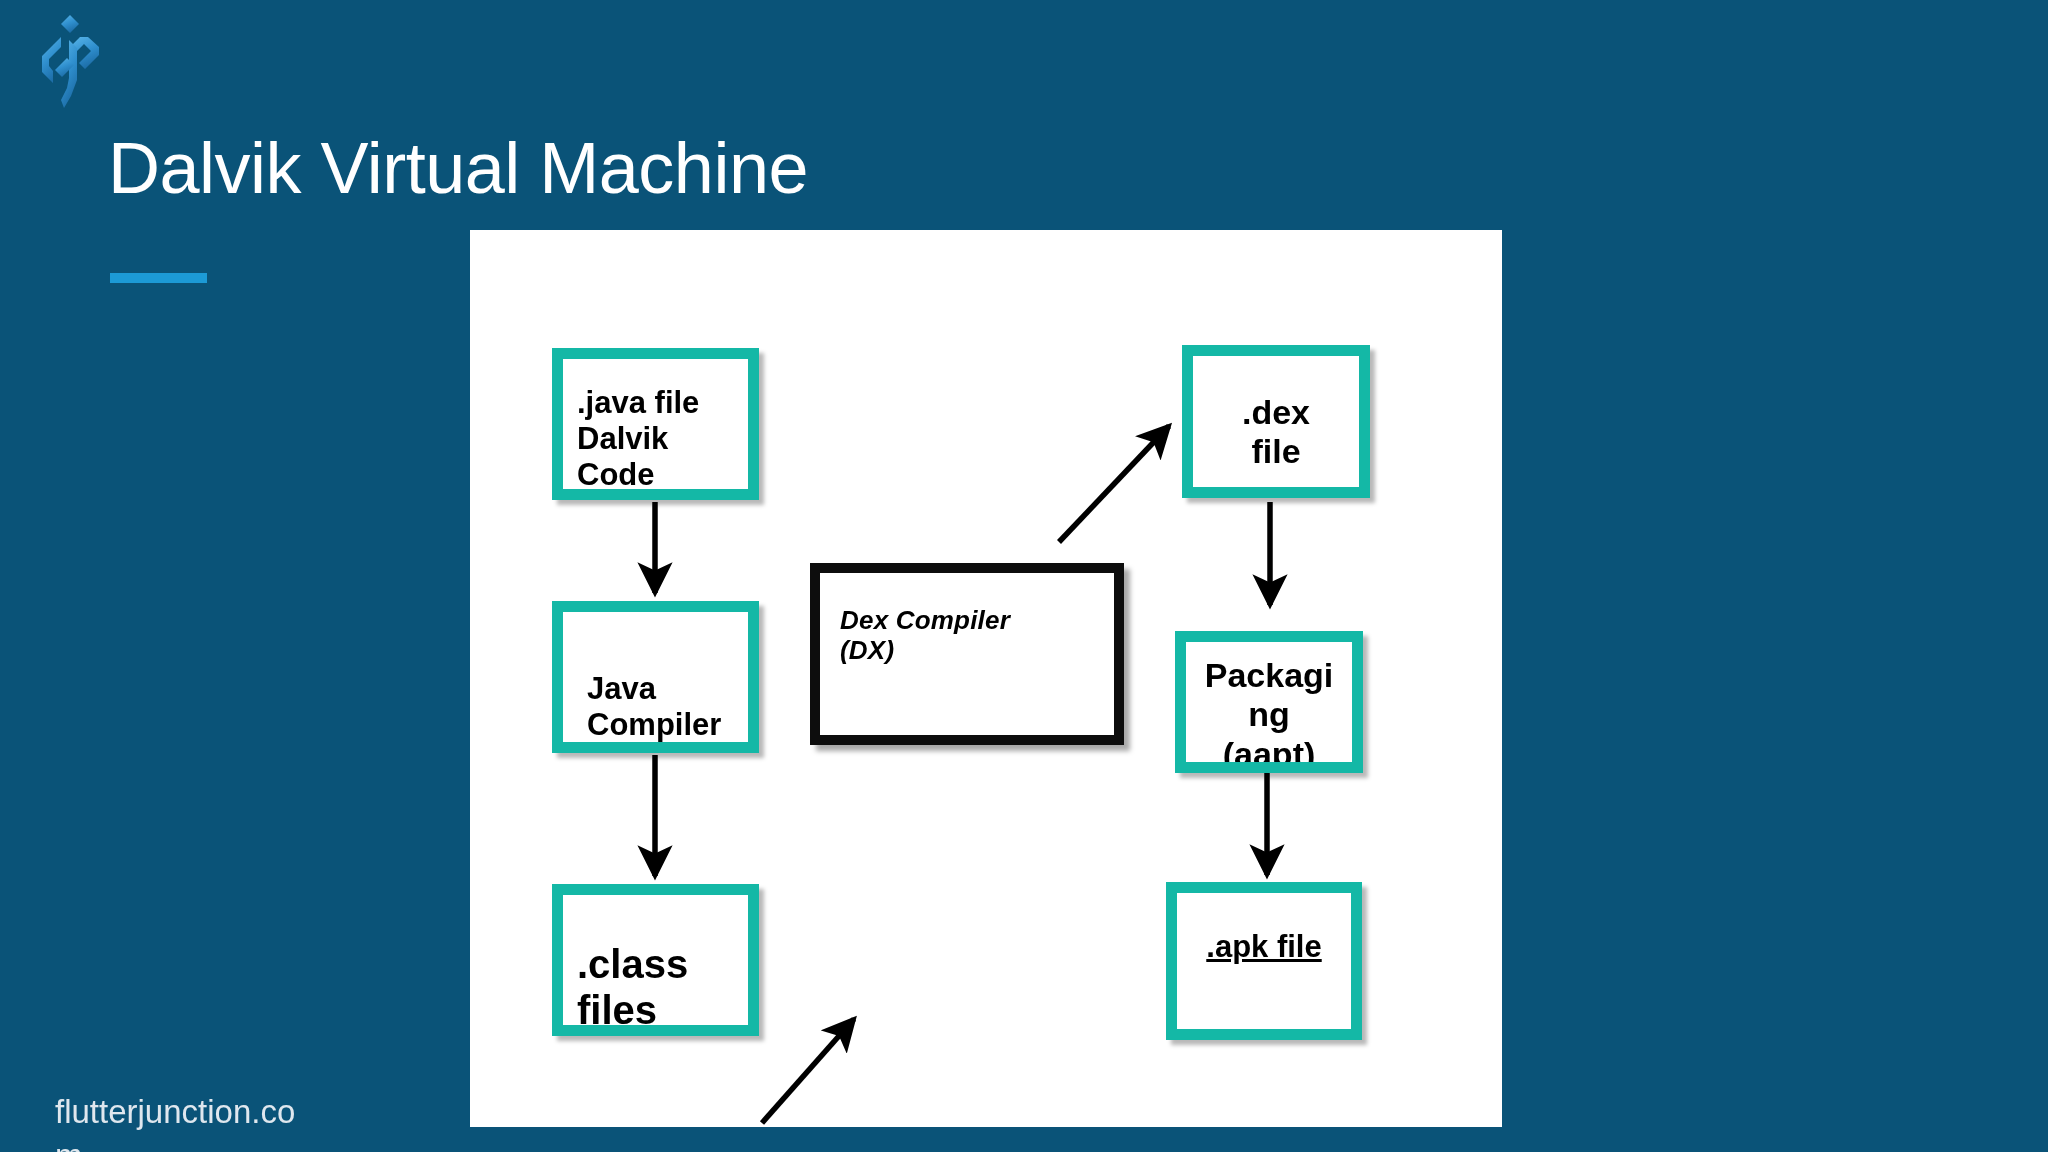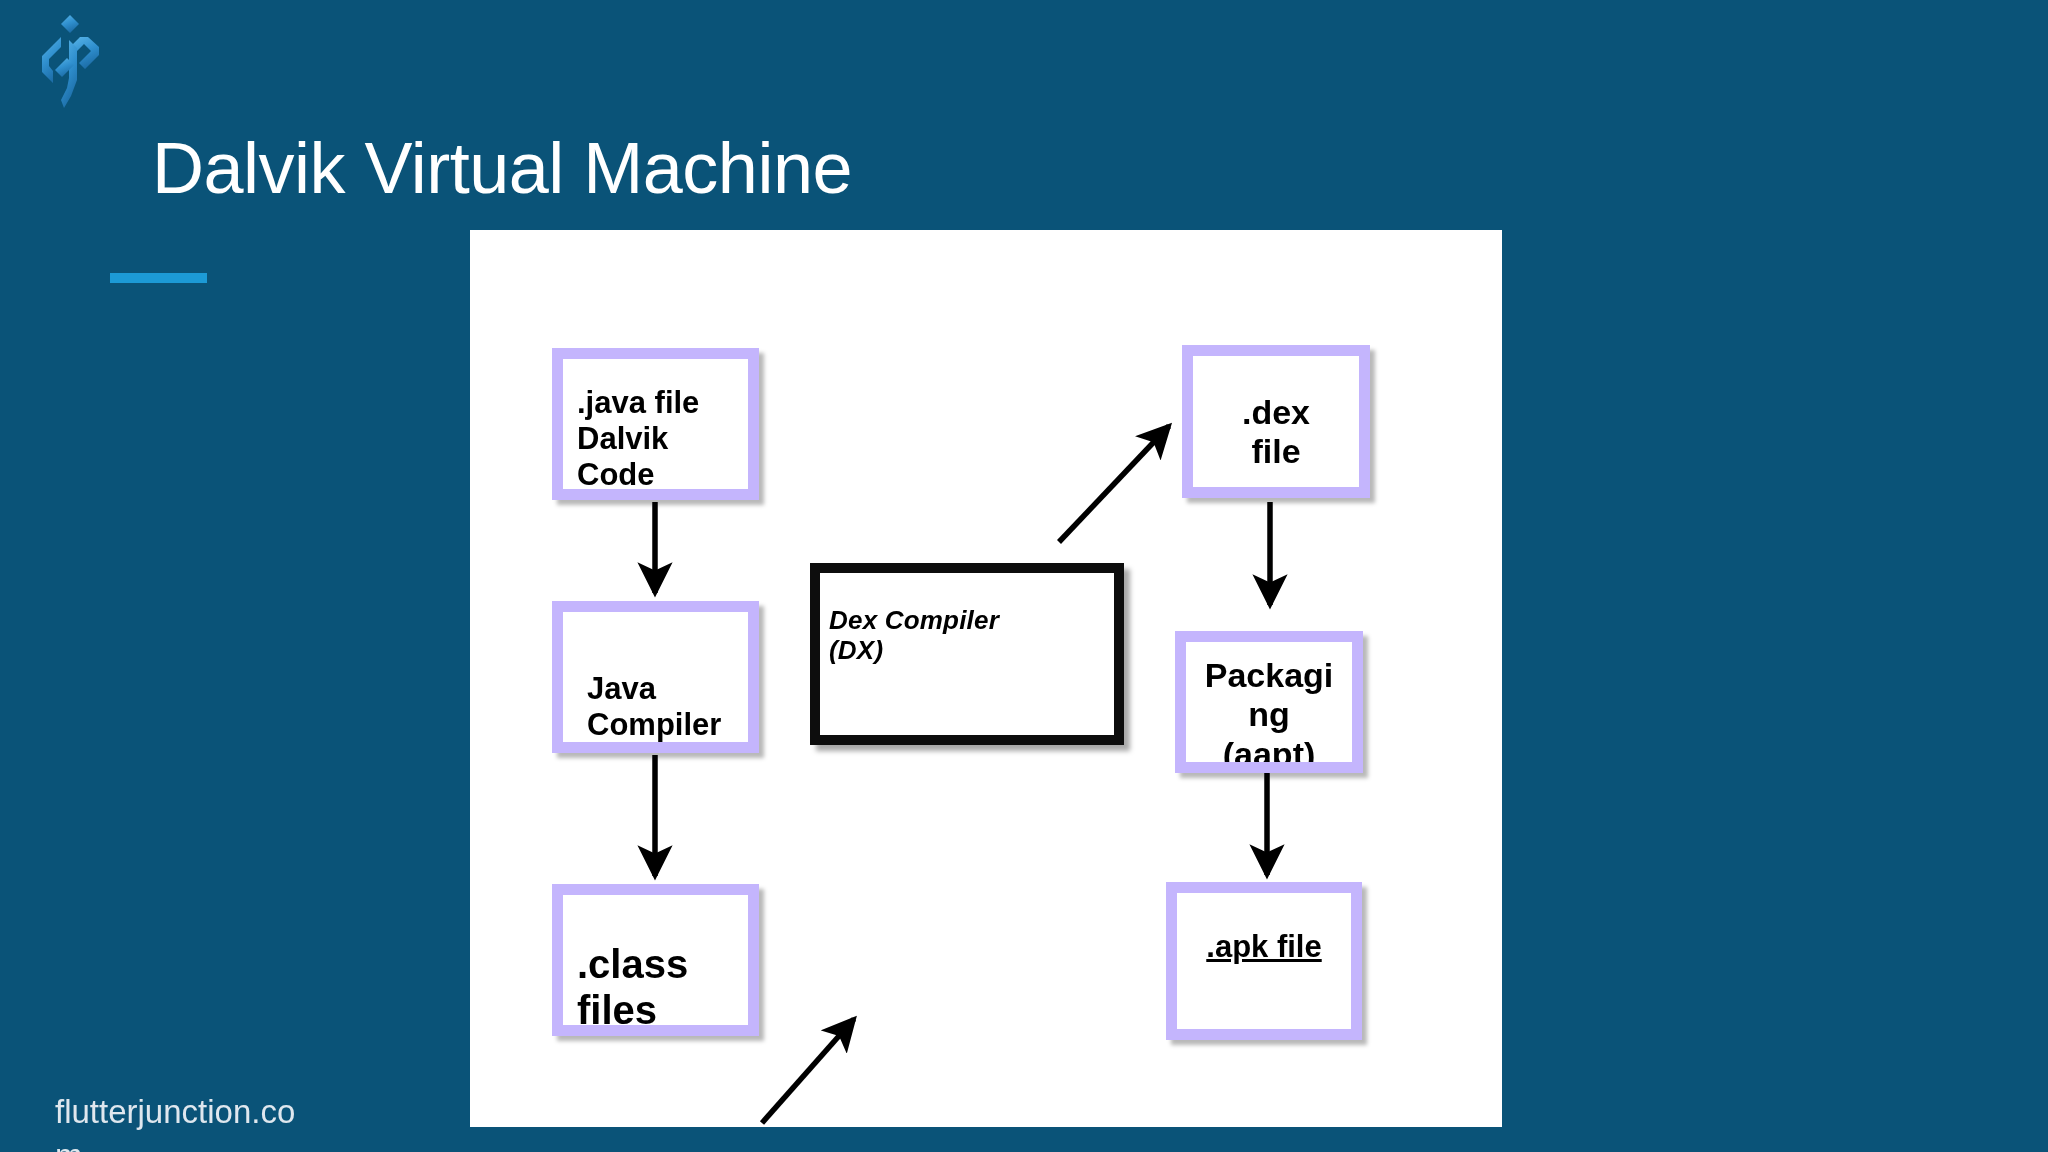--- a/index.html
+++ b/index.html
@@ -35,21 +35,20 @@
   #slide-title {
     position: absolute;
     left: 108px;
     top: 132px;
     color: #ffffff;
     font-size: 72px;
     font-weight: 300;
     letter-spacing: -0.5px;
     line-height: 1.0;
     white-space: nowrap;
-    margin-left: 44px;
   }
   #title-accent {
     position: absolute;
     left: 110px;
     top: 273px;
     width: 97px;
     height: 10px;
     background: #1c9ad6;
   }
 
@@ -65,21 +64,21 @@
 
   
   .flow-box {
     position: absolute;
     background: #ffffff;
     box-sizing: border-box;
     overflow: hidden;
     box-shadow: 5px 5px 4px rgba(0,0,0,0.28);
   }
   .flow-box.green {
-    border: 11px solid #c4b5fd;
+    border: 11px solid #14b8a6;
   }
   .flow-box.black {
     border: 10px solid #0d0d0d;
     box-shadow: 6px 6px 5px rgba(0,0,0,0.34);
   }
   .box-label {
     position: absolute;
     left: 0;
     right: 0;
     color: #000000;
@@ -89,21 +88,21 @@
   .box-label.lbl-left {
     text-align: left;
     padding-left: 14px;
   }
   .box-label.lbl-center {
     text-align: center;
   }
   .box-label.lbl-italic {
     font-style: italic;
     font-weight: bold;
-    padding-left: 9px;
+    padding-left: 20px;
     text-align: left;
     letter-spacing: 0.2px;
   }
 
   
   #box-java-source  { left: 552px;  top: 348px;  width: 207px; height: 152px; }
   #box-java-source .box-label { top: 26px; font-size: 31px; }
 
   #box-javac        { left: 552px;  top: 601px;  width: 207px; height: 152px; }
   #box-javac .box-label { top: 59px; font-size: 31px; padding-left: 24px; }

